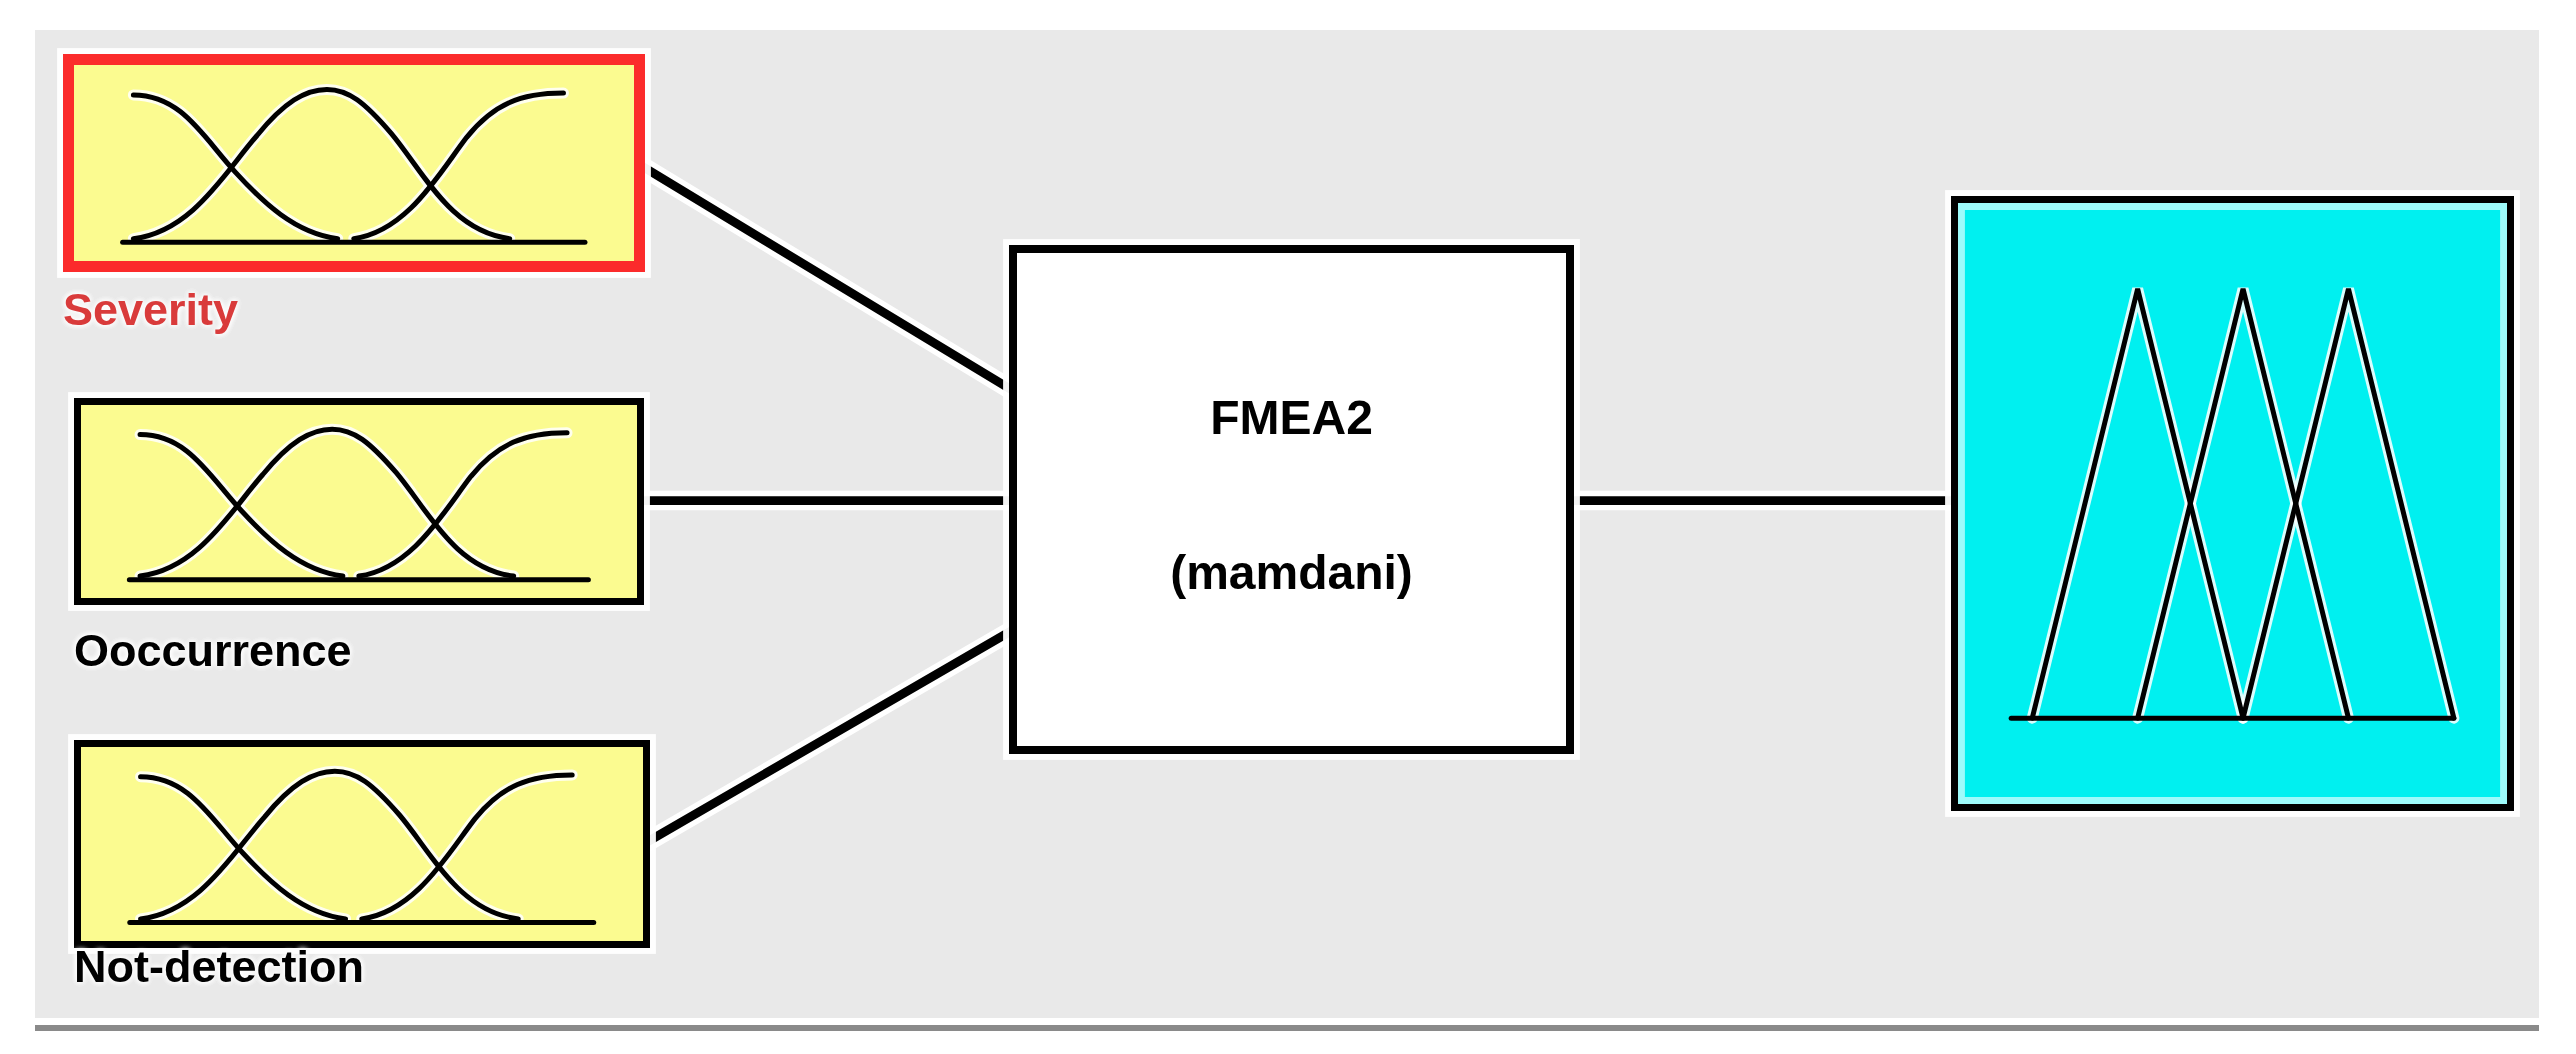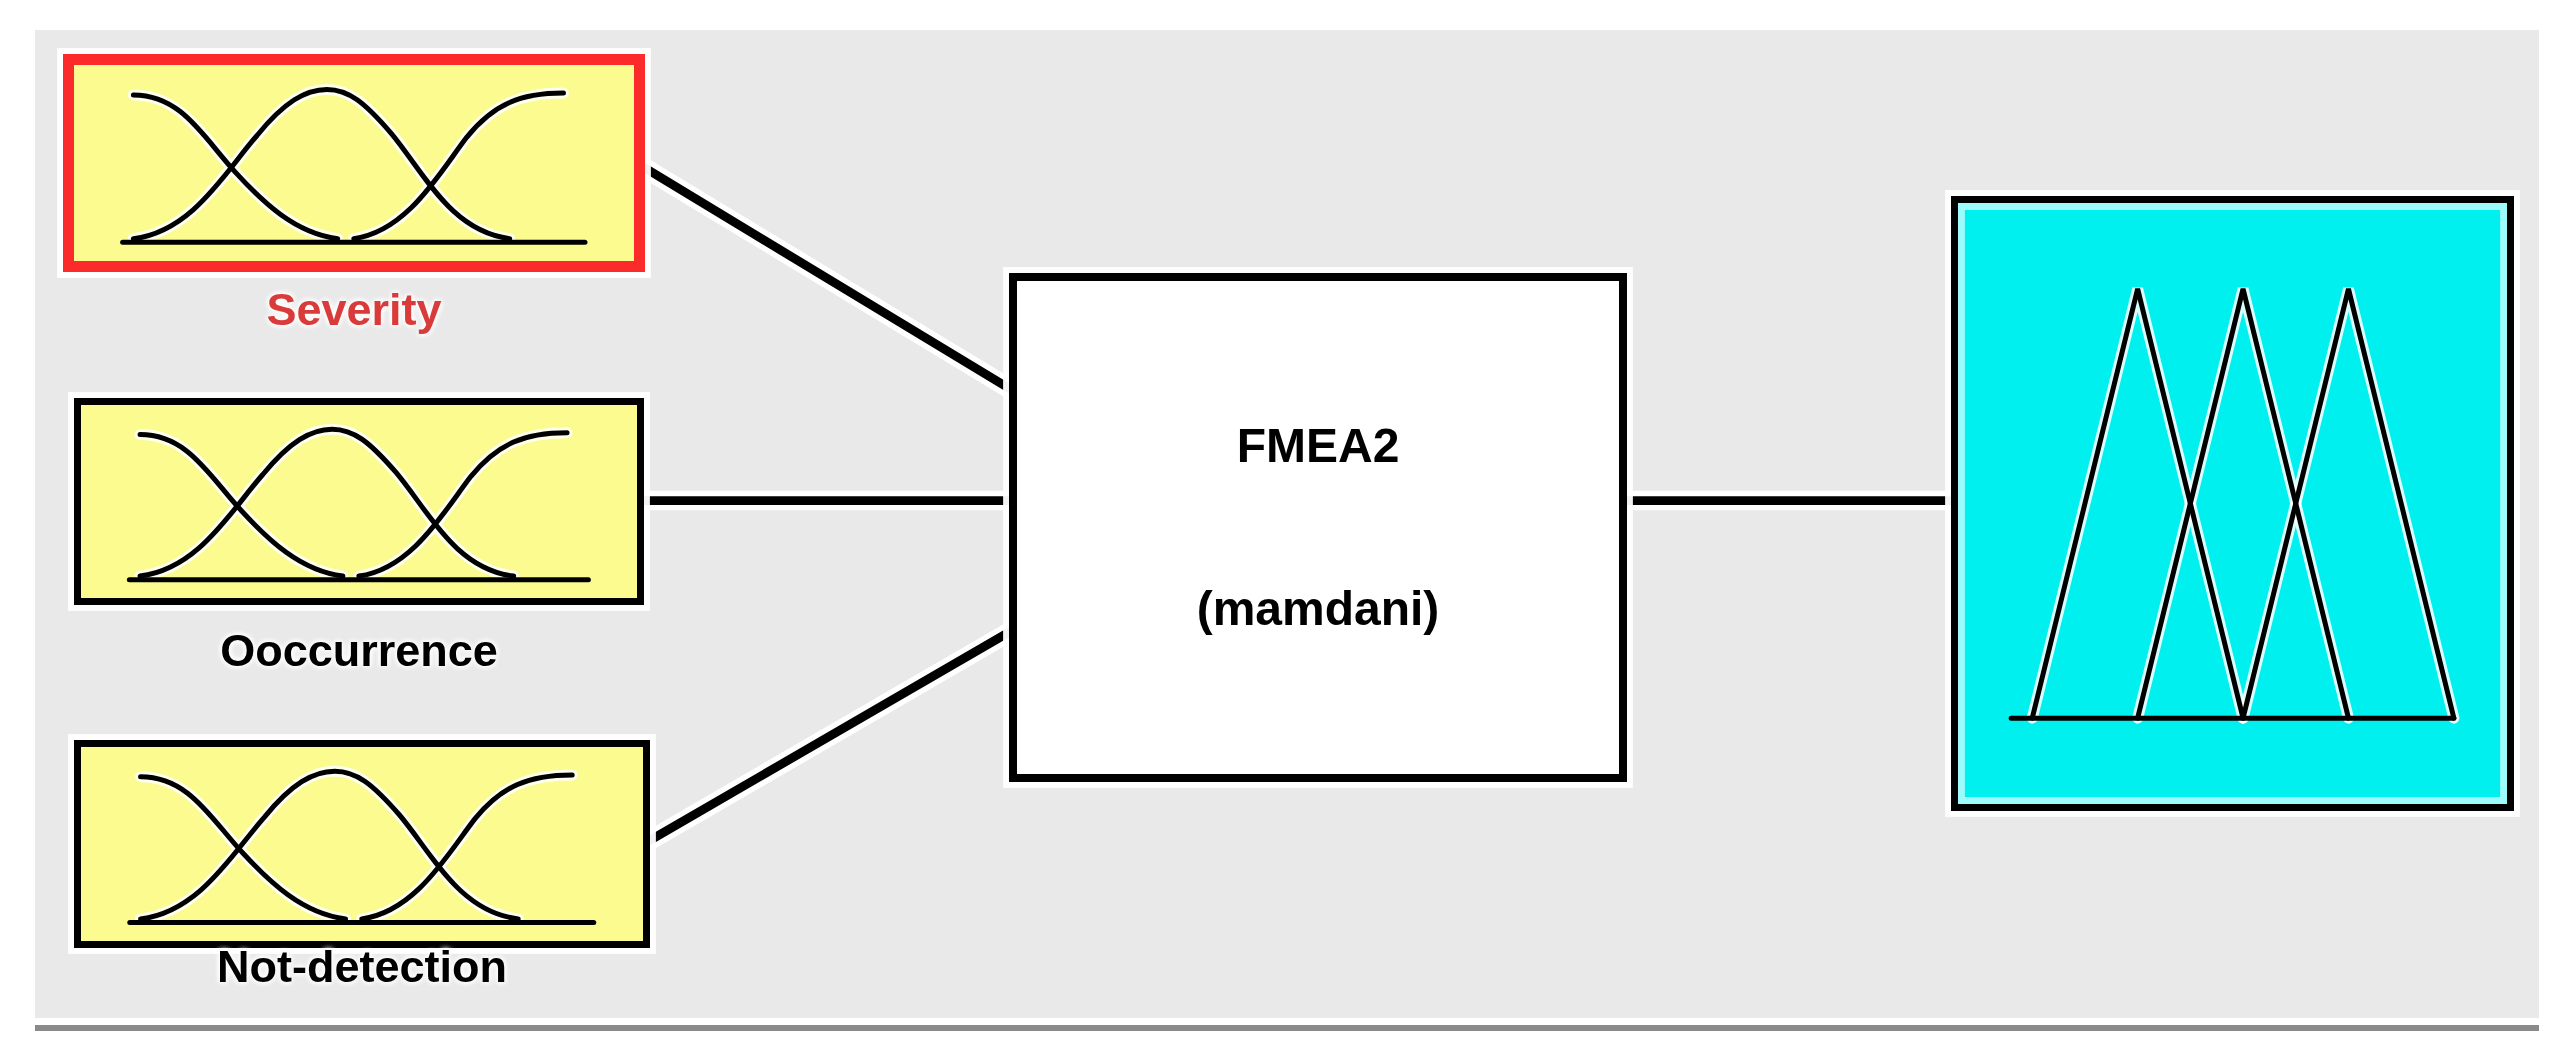--- a/index.html
+++ b/index.html
@@ -63,50 +63,49 @@
     box-shadow:0 0 0 5.9px rgba(255,255,255,0.95), inset 0 0 0 6.9px rgba(210,255,255,0.75);
   }
   .mf-svg{
     position:absolute;
     left:2%;top:3%;
     width:96%;height:94%;
   }
   .node-label{
     position:absolute;
     z-index:4;
-    text-align:center;
     font-size:45px;
     font-weight:bold;
     color:var(--label-color);
     text-shadow:0 0 6.9px #fff,0 0 6.9px #fff,0 0 6.9px #fff;
     white-space:nowrap;
   }
   .node-label.selected{
     color:var(--selected-label);
   }
   .fis-title{
     position:absolute;
     left:0;right:0;
     text-align:center;
     font-size:48px;
     font-weight:bold;
     color:#000;
   }
   .fis-name{top:137px;}
-  .fis-type{top:300px;}
+  .fis-type{top:292px;}
   
   #lbl-severity{left:63px;width:582px;top:284px;}
   #lbl-ooccurrence{left:74px;width:570px;top:625px;}
   #lbl-notdetection{left:74px;width:576px;top:941px;}
   #lbl-rpn{left:1951px;width:563px;top:846px;}
   
   #node-severity{left:63px;top:54px;width:582px;height:218px;}
   #node-ooccurrence{left:74px;top:398px;width:570px;height:207px;}
   #node-notdetection{left:74px;top:740px;width:576px;height:208px;}
-  #node-fis{left:1009px;top:245px;width:618px;height:509px;margin-top:28px;}
+  #node-fis{left:1009px;top:245px;width:565px;height:509px;}
   #node-rpn{left:1951px;top:196px;width:563px;height:615px;}
   .mf-path{fill:none;stroke:#000;stroke-width:5px;vector-effect:non-scaling-stroke;stroke-linecap:round;}
   .mf-halo{fill:none;stroke:rgba(255,255,255,0.85);stroke-width:11px;vector-effect:non-scaling-stroke;stroke-linecap:round;}
   .conn-halo{stroke:#ffffff;stroke-width:20px;stroke-linecap:round;}
   .conn{stroke:var(--connector);stroke-width:9px;stroke-linecap:round;}
 </style>
 </head>
 <body>
 
 <div class="canvas">

